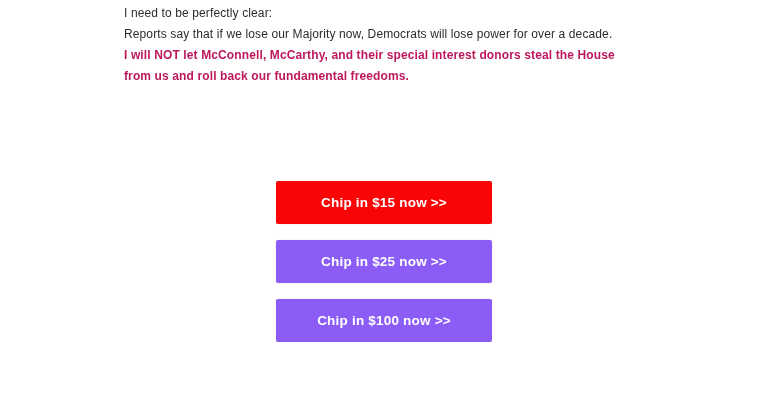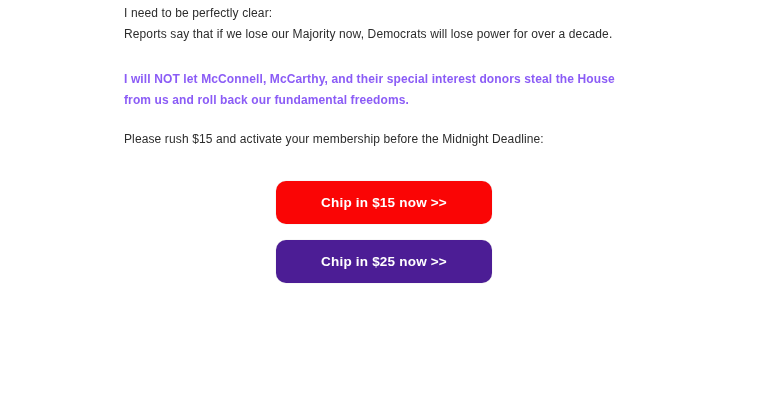--- a/index.html
+++ b/index.html
@@ -41,22 +41,22 @@
   .para.lede {
     padding-top: 3px;
   }
 
   .para.spaced {
     margin-top: 0;
   }
 
   .para.bold {
     font-weight: bold;
-    color: #8b5cf6;
-    margin-top: 24px;
+    color: #be185d;
+    margin-top: 0;
   }
 
   .para.ask {
     margin-top: 18px;
   }
 
   .cta-stack {
     position: absolute;
     left: 0;
     top: 181px;
@@ -64,54 +64,54 @@
     display: flex;
     flex-direction: column;
     align-items: center;
     gap: 16px;
   }
 
   .cta-button {
     width: 216px;
     height: 43px;
     border: none;
-    border-radius: 10px;
+    border-radius: 2px;
     display: flex;
     align-items: center;
     justify-content: center;
     font-family: "Liberation Sans", sans-serif;
     font-size: 13.5px;
     font-weight: bold;
     color: #ffffff;
     letter-spacing: 0.015em;
     cursor: pointer;
     padding: 0;
     text-align: center;
     box-sizing: border-box;
     box-shadow: 0 0 0 0.5px rgba(0,0,0,0.06);
   }
 
   .cta-button.primary {
     background: #fa0505;
   }
 
   .cta-button.navy {
-    background: #4c1d95;
+    background: #8b5cf6;
   }
 </style>
 </head>
 <body>
 
 <div class="email-body">
 
   <div class="content-column">
     <p class="para lede">I need to be perfectly clear:</p>
     <p class="para spaced">Reports say that if we lose our Majority now, Democrats will lose power for over a decade.</p>
     <p class="para bold">I will NOT let McConnell, McCarthy, and their special interest donors steal the House from us and roll back our fundamental freedoms.</p>
-    <p class="para ask">Please rush $15 and activate your membership before the Midnight Deadline:</p>
   </div>
 
   <div class="cta-stack">
     <button class="cta-button primary">Chip in $15 now &gt;&gt;</button>
     <button class="cta-button navy">Chip in $25 now &gt;&gt;</button>
+    <button class="cta-button navy">Chip in $100 now &gt;&gt;</button>
   </div>
 
 </div>
 
 </body></html>

